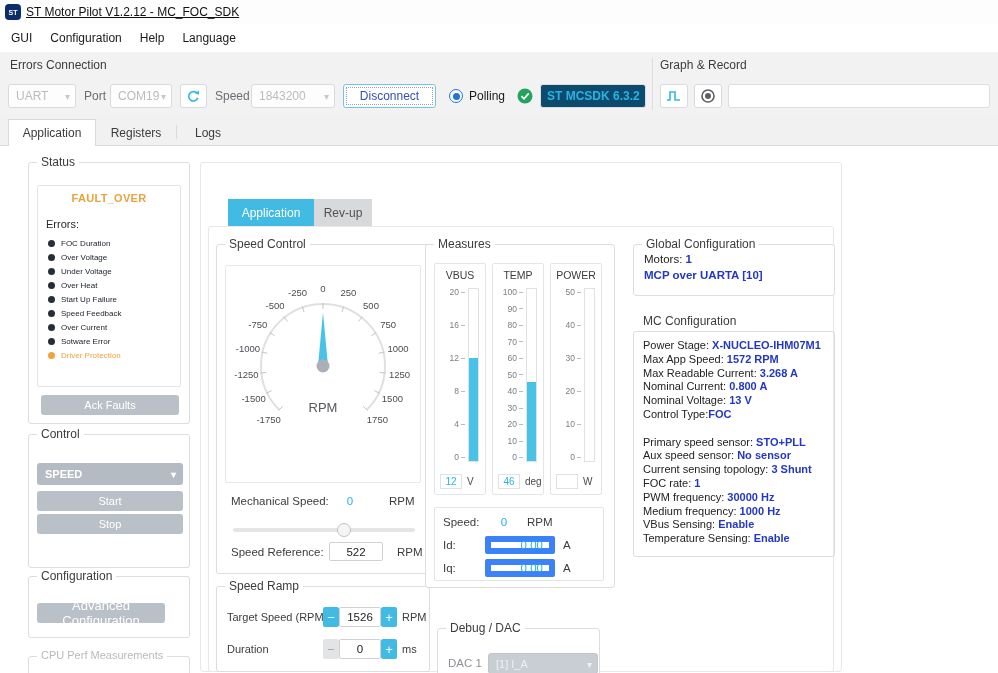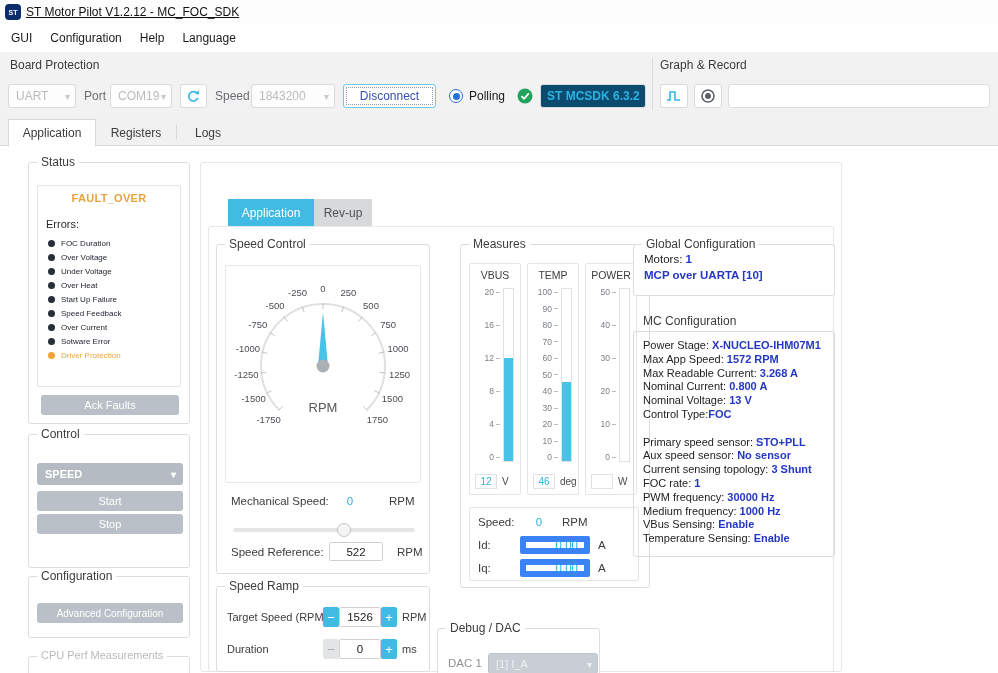--- a/index.html
+++ b/index.html
@@ -110,21 +110,21 @@
   </div>
 
   <div class="menubar">
     <span class="menu-item">GUI</span>
     <span class="menu-item">Configuration</span>
     <span class="menu-item">Help</span>
     <span class="menu-item">Language</span>
   </div>
 
   <div class="connbar">
-    <span class="section-label" style="left:10px;top:6px">Board Protection</span>
+    <span class="section-label" style="left:10px;top:6px">Errors Connection</span>
 
     <div class="combo dis" style="left:8px;top:32px;width:68px">
       <span>UART</span>
     </div>
     <span class="lbl" style="left:84px;top:37px">Port</span>
     <div class="combo dis" style="left:110px;top:32px;width:62px">
       <span>COM19</span>
     </div>
     <button class="iconbtn" style="left:180px;top:32px;width:27px">
       <svg width="15" height="15" viewBox="0 0 16 16">
@@ -234,21 +234,21 @@
     <span class="gb-title">Control</span>
     <div class="modecombo" style="left:8px;top:28px;width:146px;height:22px">
       <span>SPEED</span>
     </div>
     <button class="graybtn" style="left:8px;top:56px;width:146px;height:20px">Start</button>
     <button class="graybtn" style="left:8px;top:79px;width:146px;height:20px">Stop</button>
   </div>
 
   <div class="gbox" style="left:28px;top:576px;width:162px;height:62px">
     <span class="gb-title">Configuration</span>
-    <button class="graybtn" style="left:8px;top:26px;width:146px;height:20px;font-size:10px">Advanced Configuration</button>
+    <button class="graybtn" style="left:8px;top:26px;width:128px;height:20px;font-size:13px">Advanced Configuration</button>
   </div>
 
   <div class="gbox" style="left:28px;top:656px;width:162px;height:60px">
     <span class="gb-title" style="color:#b7babd;font-size:11px">CPU Perf Measurements</span>
   </div>
 
   <div class="frame" style="left:200px;top:162px;width:642px;height:510px"></div>
 
   <div class="mtab active" style="left:228px;top:199px;width:86px">Application</div>
   <div class="mtab idle" style="left:314px;top:199px;width:58px">Rev-up</div>
@@ -324,21 +324,21 @@
     <button class="spin-btn dis" style="left:106px;top:52px">
         <span>−</span>
       </button>
     <input class="valinput" style="left: 122px; top: 52px; width: 42px; height: 20px;" value="0">
     <button class="spin-btn" style="left:164px;top:52px">
         <span>+</span>
       </button>
     <span class="small-lbl" style="left:185px;top:56px;font-size:11px">ms</span>
   </div>
 
-  <div class="gbox" style="left:460px;top:244px;width:190px;height:344px">
+  <div class="gbox" style="left:425px;top:244px;width:190px;height:344px">
     <span class="gb-title">Measures</span>
 
     <div class="meter" style="left:8px;top:18px">
       <div class="meter-name">VBUS</div>
       <div class="meter-body">
           <div class="meter-scale">
             <div class="meter-tick-row">
               <span>20</span>
               <i></i>
             </div>

